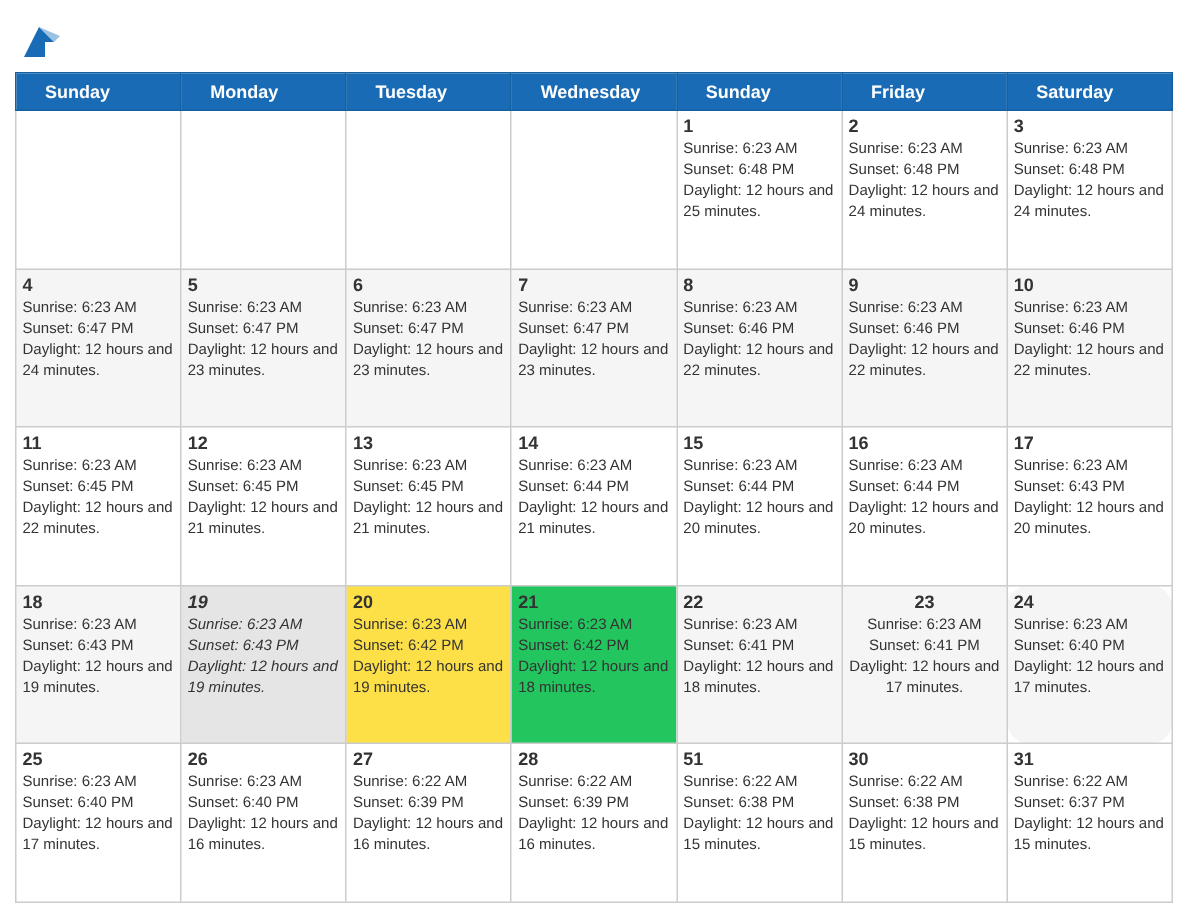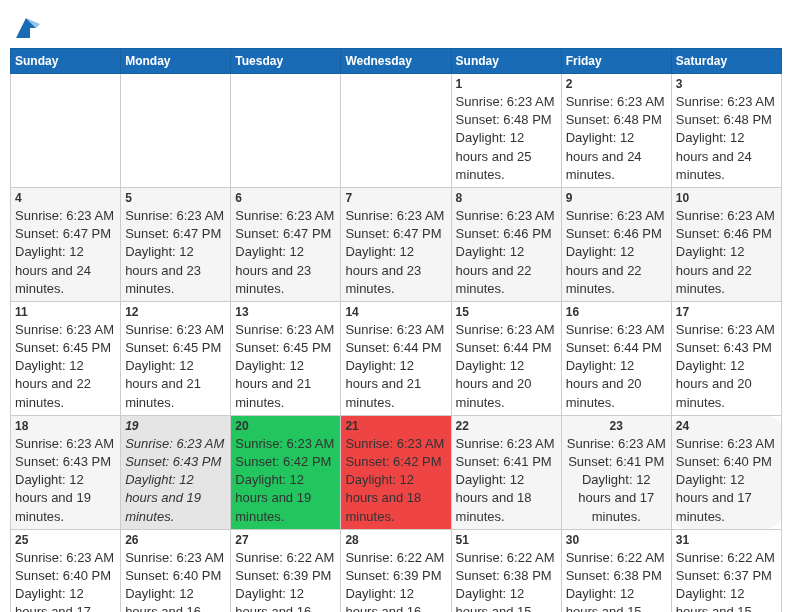--- a/index.html
+++ b/index.html
@@ -58,21 +58,21 @@
       border: 1px solid #ccc;
       border-collapse: collapse;
       width: 100%;
       table-layout: fixed;
     }
     .calendar th {
       background: #1a6bb5;
       color: #fff;
       font-size: 12px;
       font-weight: bold;
-      padding: 5px 4px;
+      padding: 5px 19px;
       text-align: left;
       border: 1px solid #1560a0;
     }
     .calendar td {
       border: 1px solid #ccc;
       vertical-align: top;
       padding: 3px 4px;
       font-size: 9.5px;
       color: #333;
       height: 80px;
@@ -82,21 +82,21 @@
       background: #f5f5f5;
     }
     .day-num {
       font-size: 12px;
       font-weight: bold;
       color: #333;
       display: block;
       margin-bottom: 2px;
     }
     .day-info {
-      font-size: 13px;
+      font-size: 10px;
       line-height: 1.4;
       color: #333;
     }
     .empty-cell {
       background: #fff !important;
     }
   </style>
 </head>
 <body>
 
@@ -270,28 +270,28 @@
 Daylight: 12 hours
 and 19 minutes.</div>
           </td>
           <td style="background: #e5e5e5; font-style: italic;">
             <span class="day-num">19</span>
             <div class="day-info">Sunrise: 6:23 AM
 Sunset: 6:43 PM
 Daylight: 12 hours
 and 19 minutes.</div>
           </td>
+          <td style="background: #fde047;">
+            <span class="day-num">20</span>
+            <div class="day-info">Sunrise: 6:23 AM
+Sunset: 6:42 PM
+Daylight: 12 hours
+and 19 minutes.</div>
+          </td>
           <td style="background: #22c55e;">
-            <span class="day-num">20</span>
-            <div class="day-info">Sunrise: 6:23 AM
-Sunset: 6:42 PM
-Daylight: 12 hours
-and 19 minutes.</div>
-          </td>
-          <td style="background: #ef4444;">
             <span class="day-num">21</span>
             <div class="day-info">Sunrise: 6:23 AM
 Sunset: 6:42 PM
 Daylight: 12 hours
 and 18 minutes.</div>
           </td>
           <td style="background: rgb(245, 245, 245);">
             <span class="day-num">22</span>
             <div class="day-info">Sunrise: 6:23 AM
 Sunset: 6:41 PM

